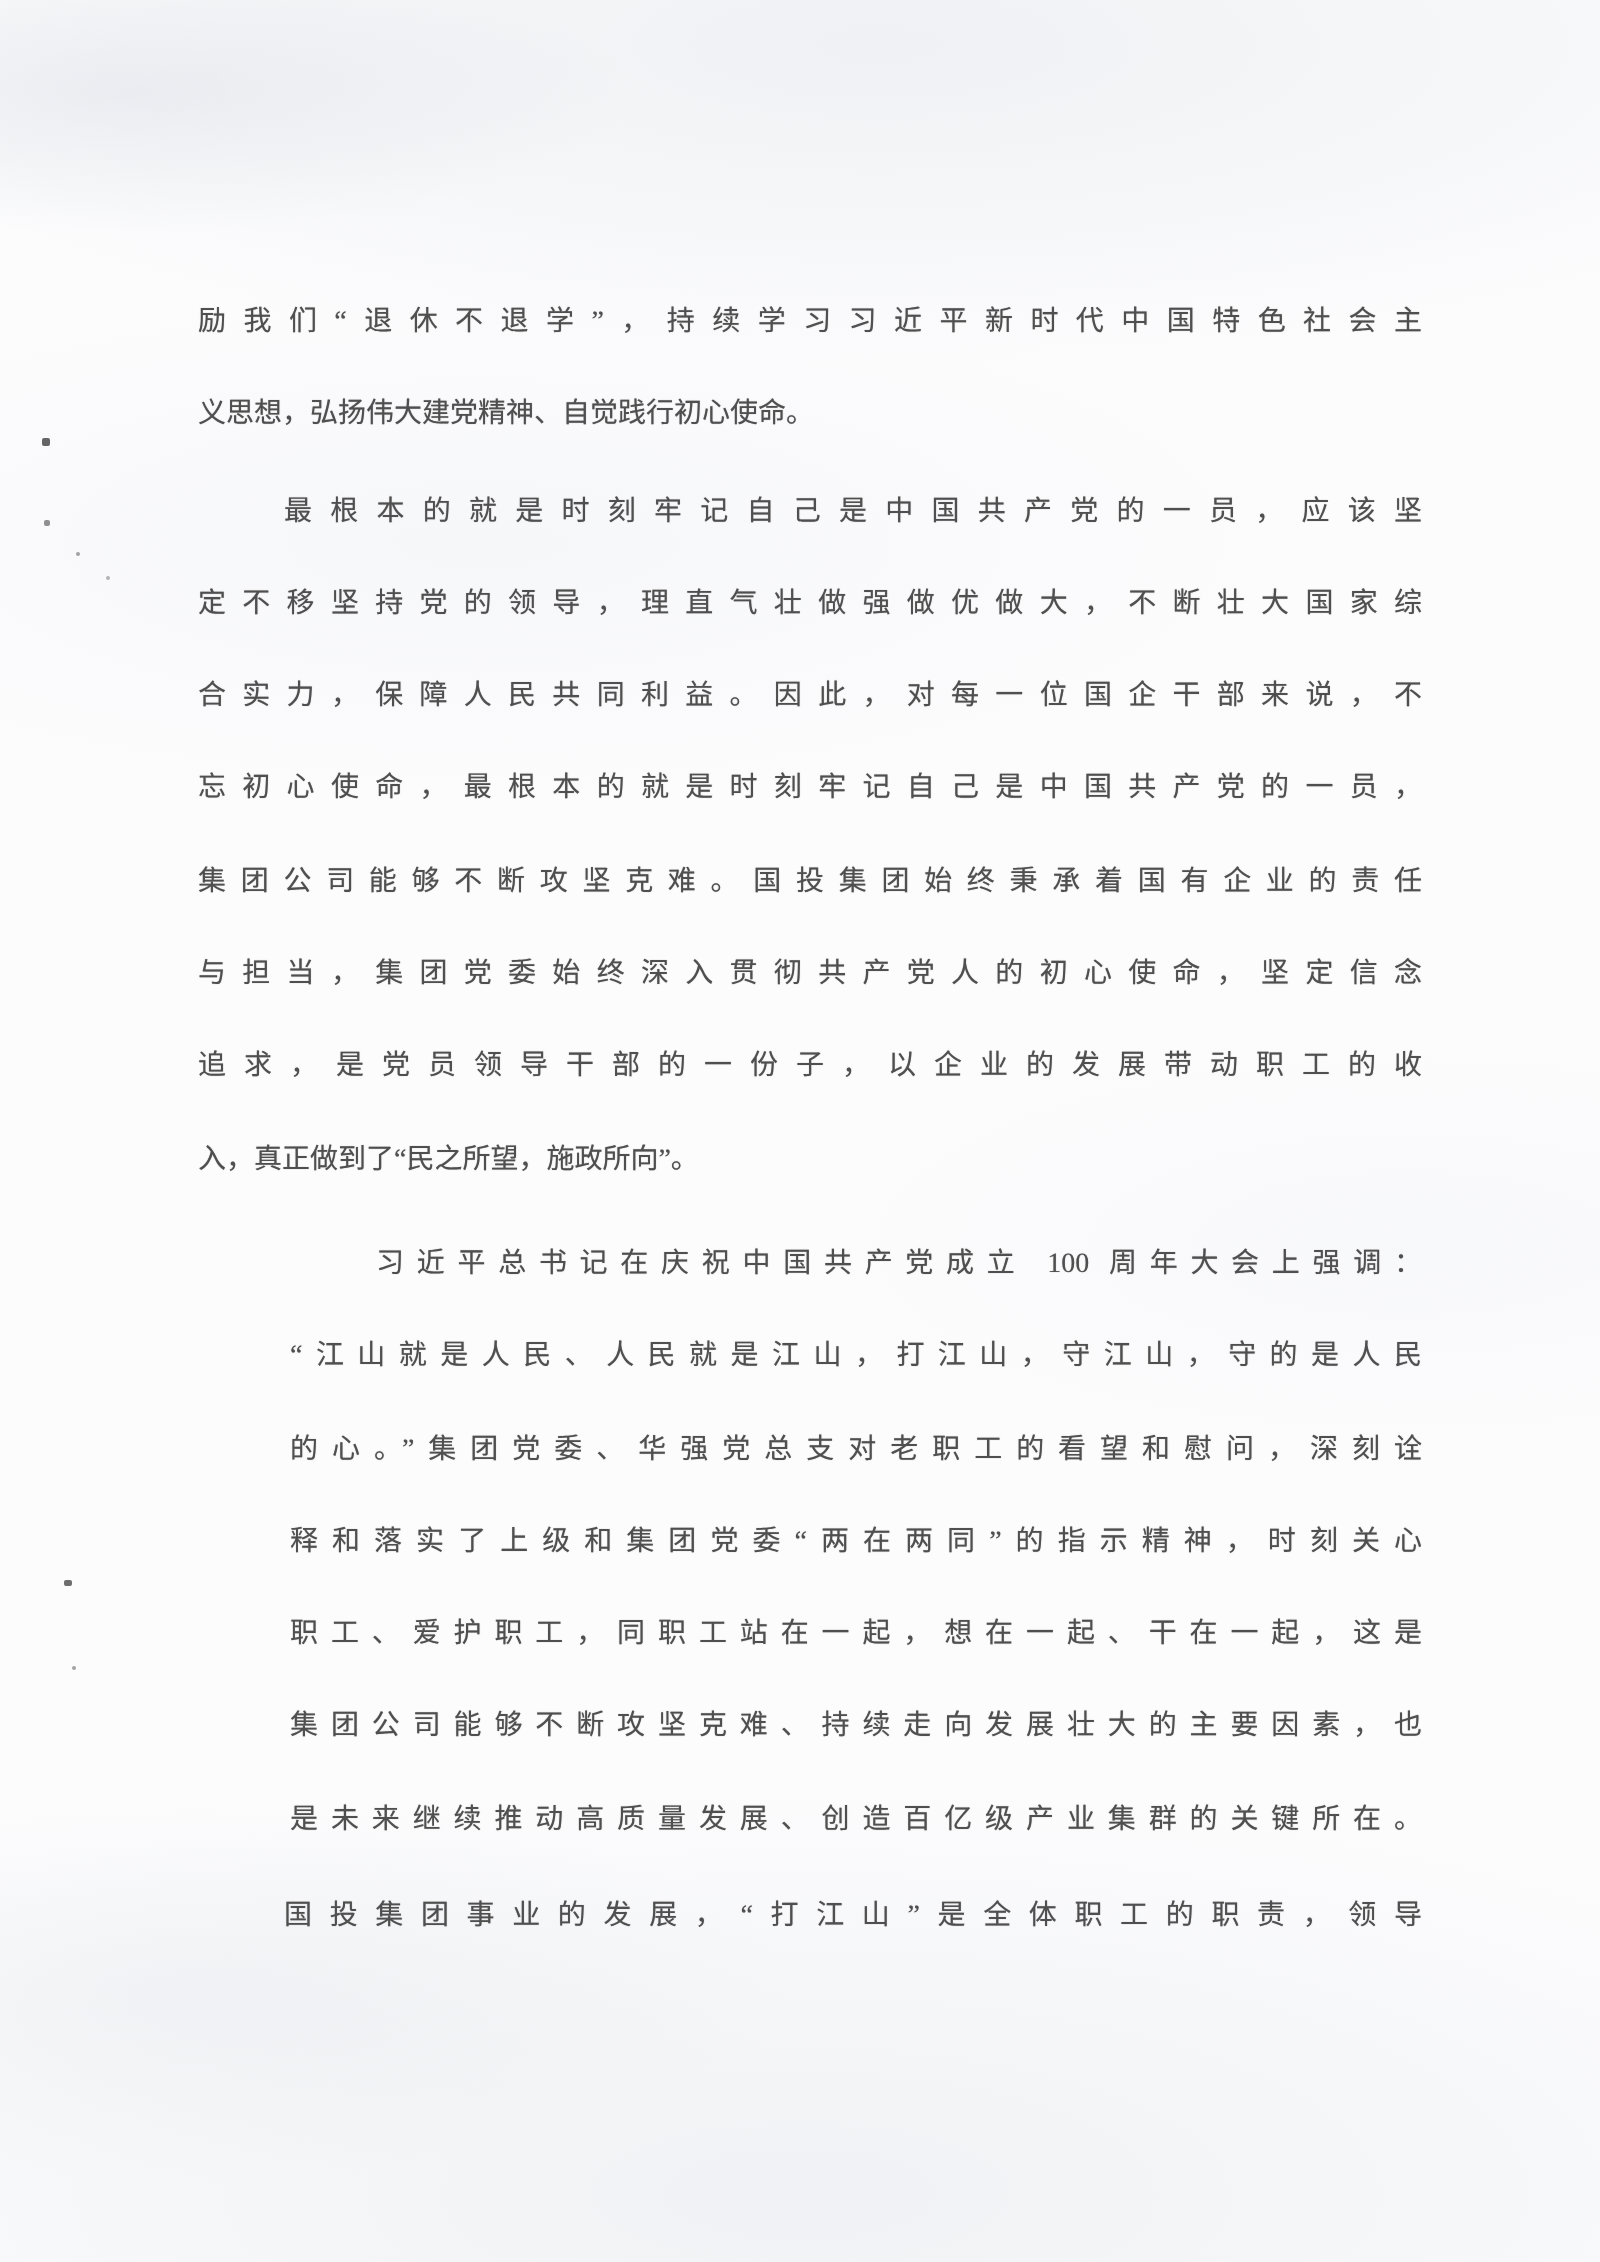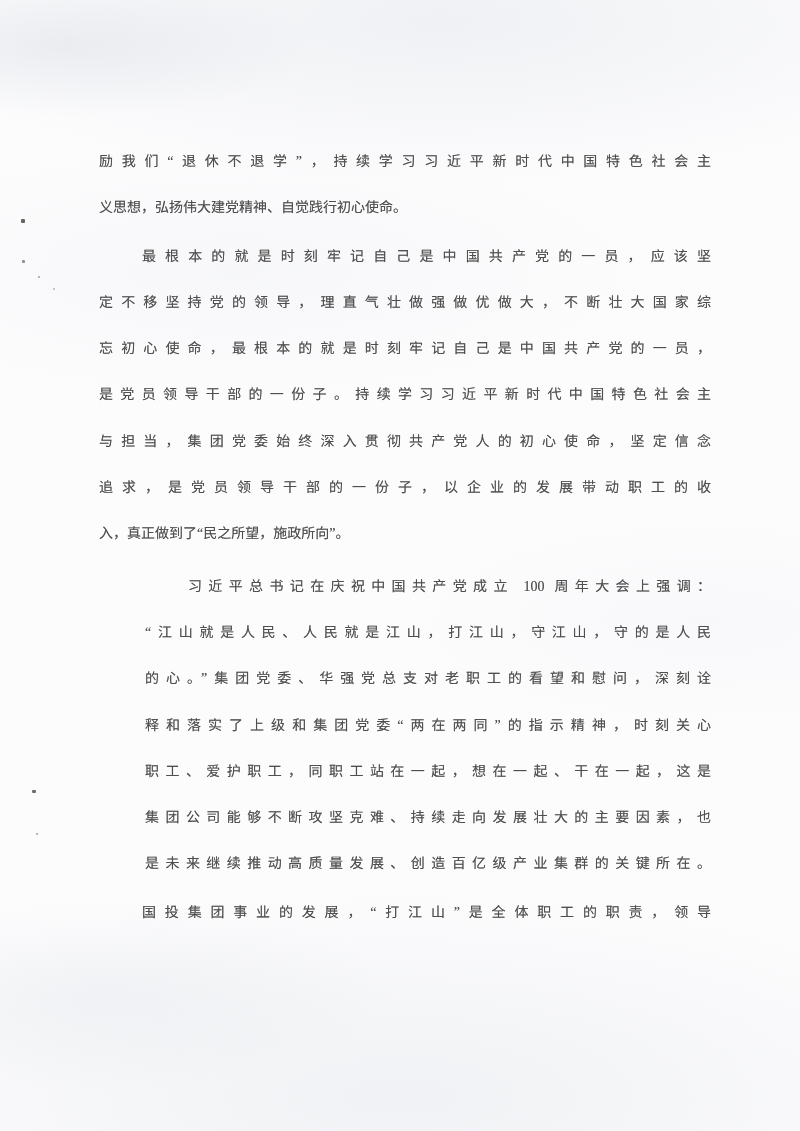--- a/index.html
+++ b/index.html
@@ -75,22 +75,23 @@
   <div class="textblock">
 
     <div class="para">
       <div class="line j">励我们“退休不退学”，持续学习习近平新时代中国特色社会主</div>
       <div class="line">义思想，弘扬伟大建党精神、自觉践行初心使命。</div>
     </div>
 
     <div class="para gap-sm">
       <div class="line j ind">最根本的就是时刻牢记自己是中国共产党的一员，应该坚</div>
       <div class="line j">定不移坚持党的领导，理直气壮做强做优做大，不断壮大国家综</div>
+      <div class="line j">合实力，保障人民共同利益。因此，对每一位国企干部来说，不</div>
       <div class="line j">忘初心使命，最根本的就是时刻牢记自己是中国共产党的一员，</div>
-      <div class="line j">是党员领导干部的一份子。持续学习习近平新时代中国特色社会主</div>
+      <div class="line j">集团公司能够不断攻坚克难。国投集团始终秉承着国有企业的责任</div>
       <div class="line j">与担当，集团党委始终深入贯彻共产党人的初心使命，坚定信念</div>
       <div class="line j">追求，是党员领导干部的一份子，以企业的发展带动职工的收</div>
       <div class="line">入，真正做到了“民之所望，施政所向”。</div>
     </div>
 
     <div class="para gap-md">
       <div class="line j ind">习近平总书记在庆祝中国共产党成立 100 周年大会上强调：</div>
       <div class="line j">“江山就是人民、人民就是江山，打江山，守江山，守的是人民</div>
       <div class="line j">的心。”集团党委、华强党总支对老职工的看望和慰问，深刻诠</div>
       <div class="line j">释和落实了上级和集团党委“两在两同”的指示精神，时刻关心</div>

